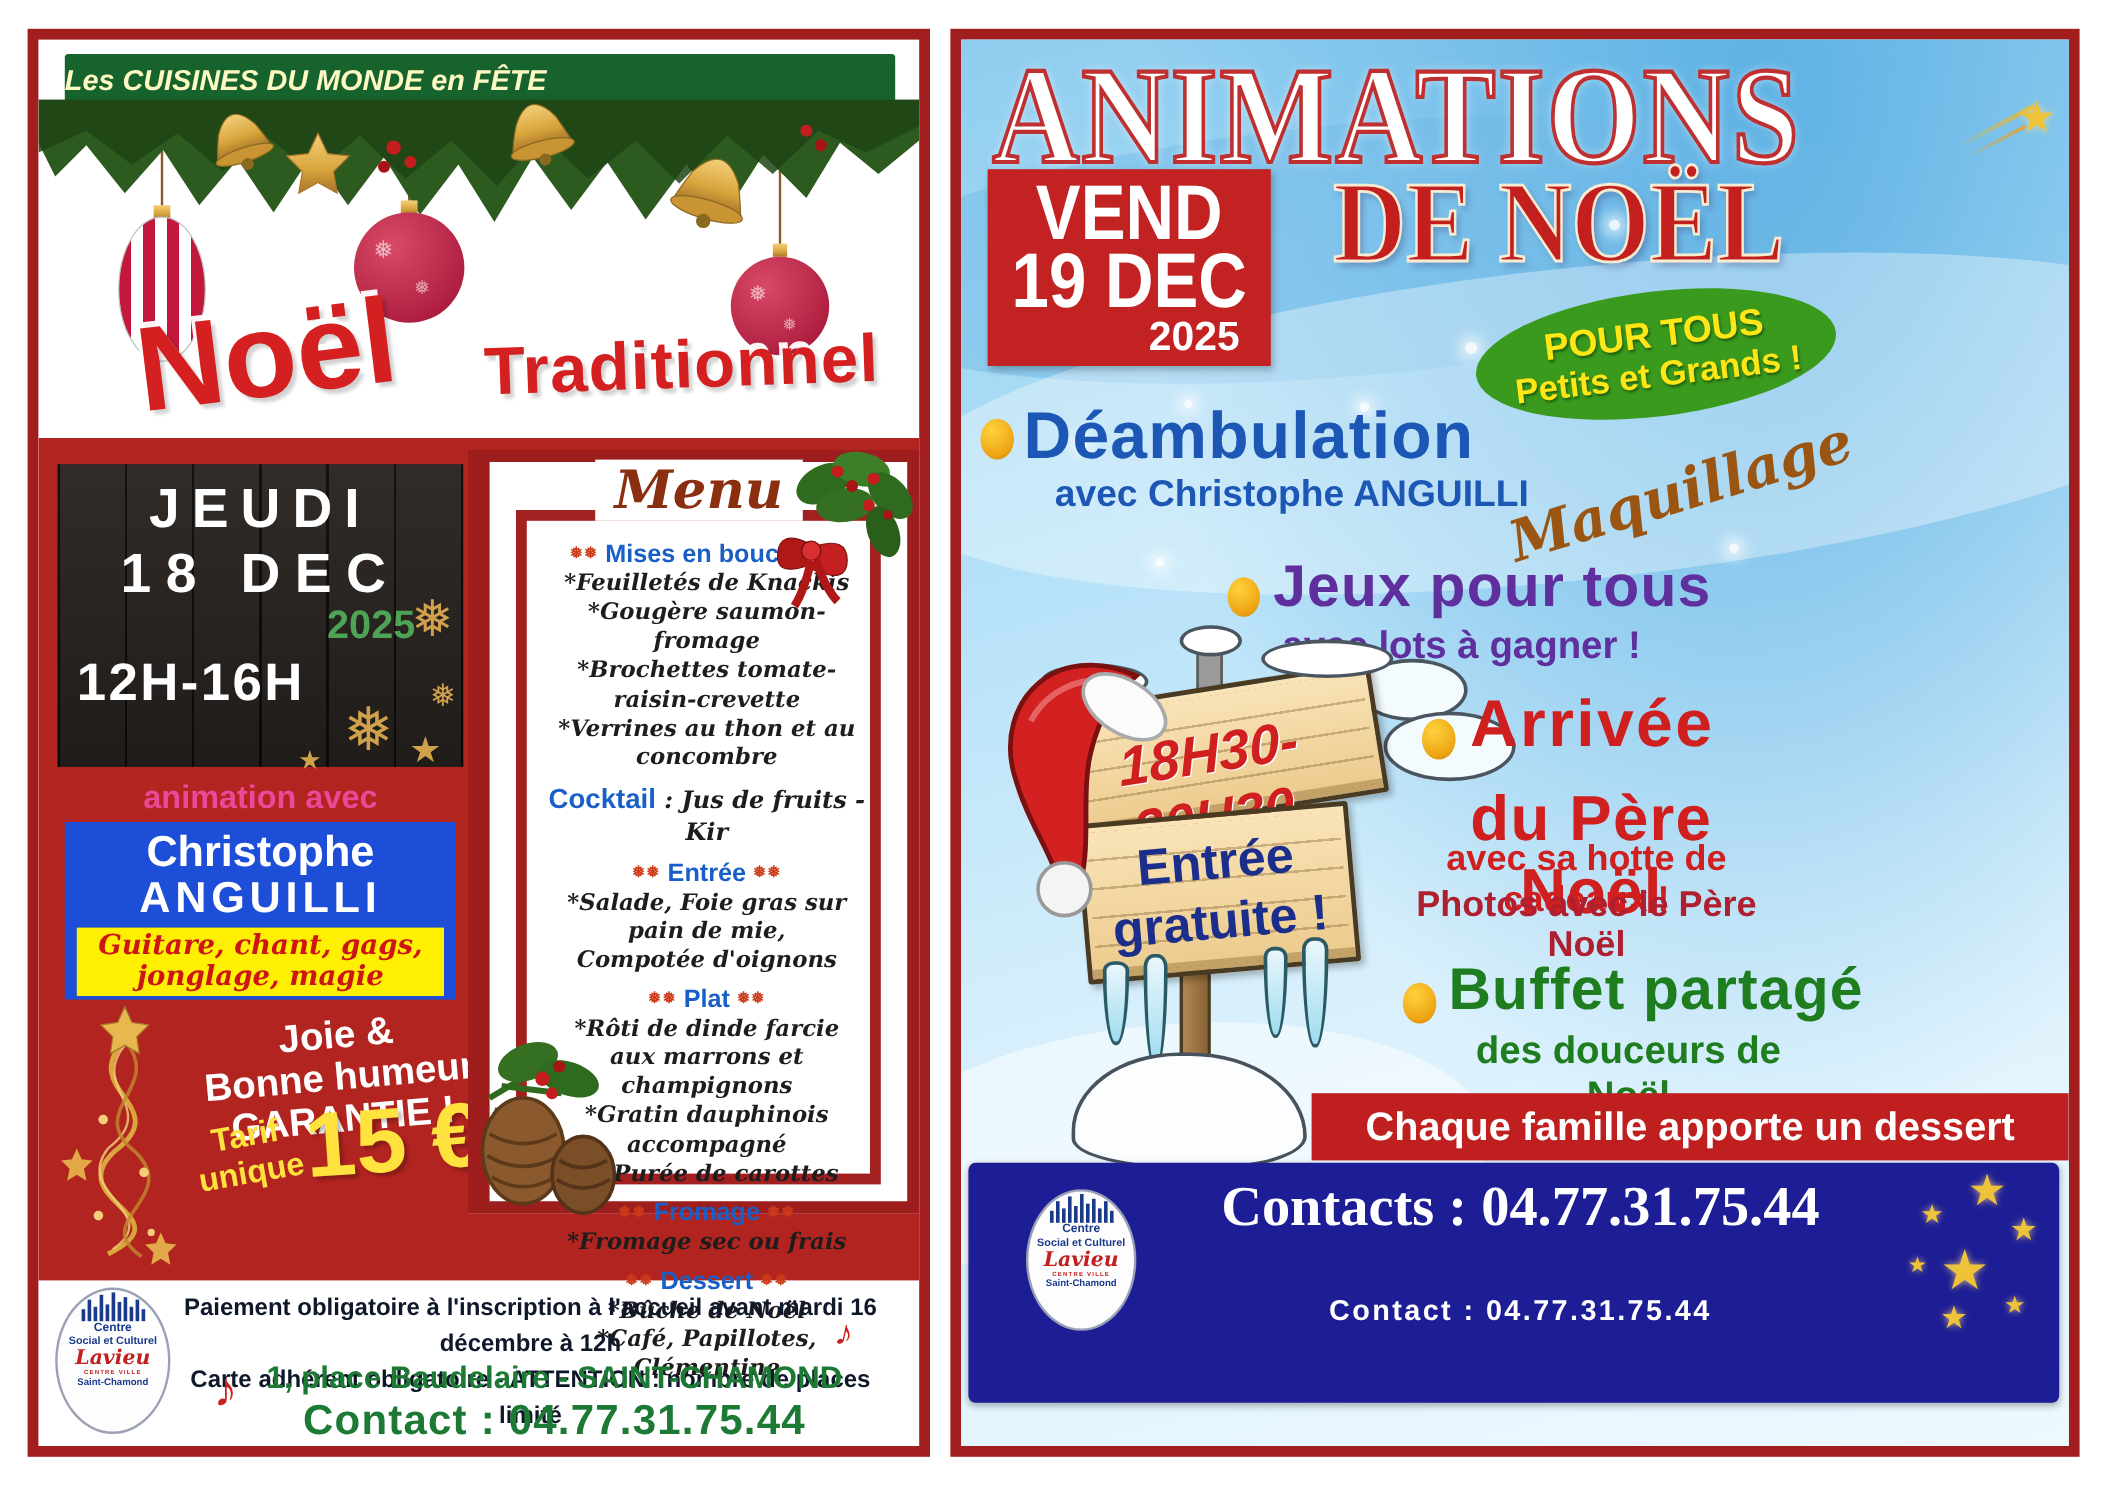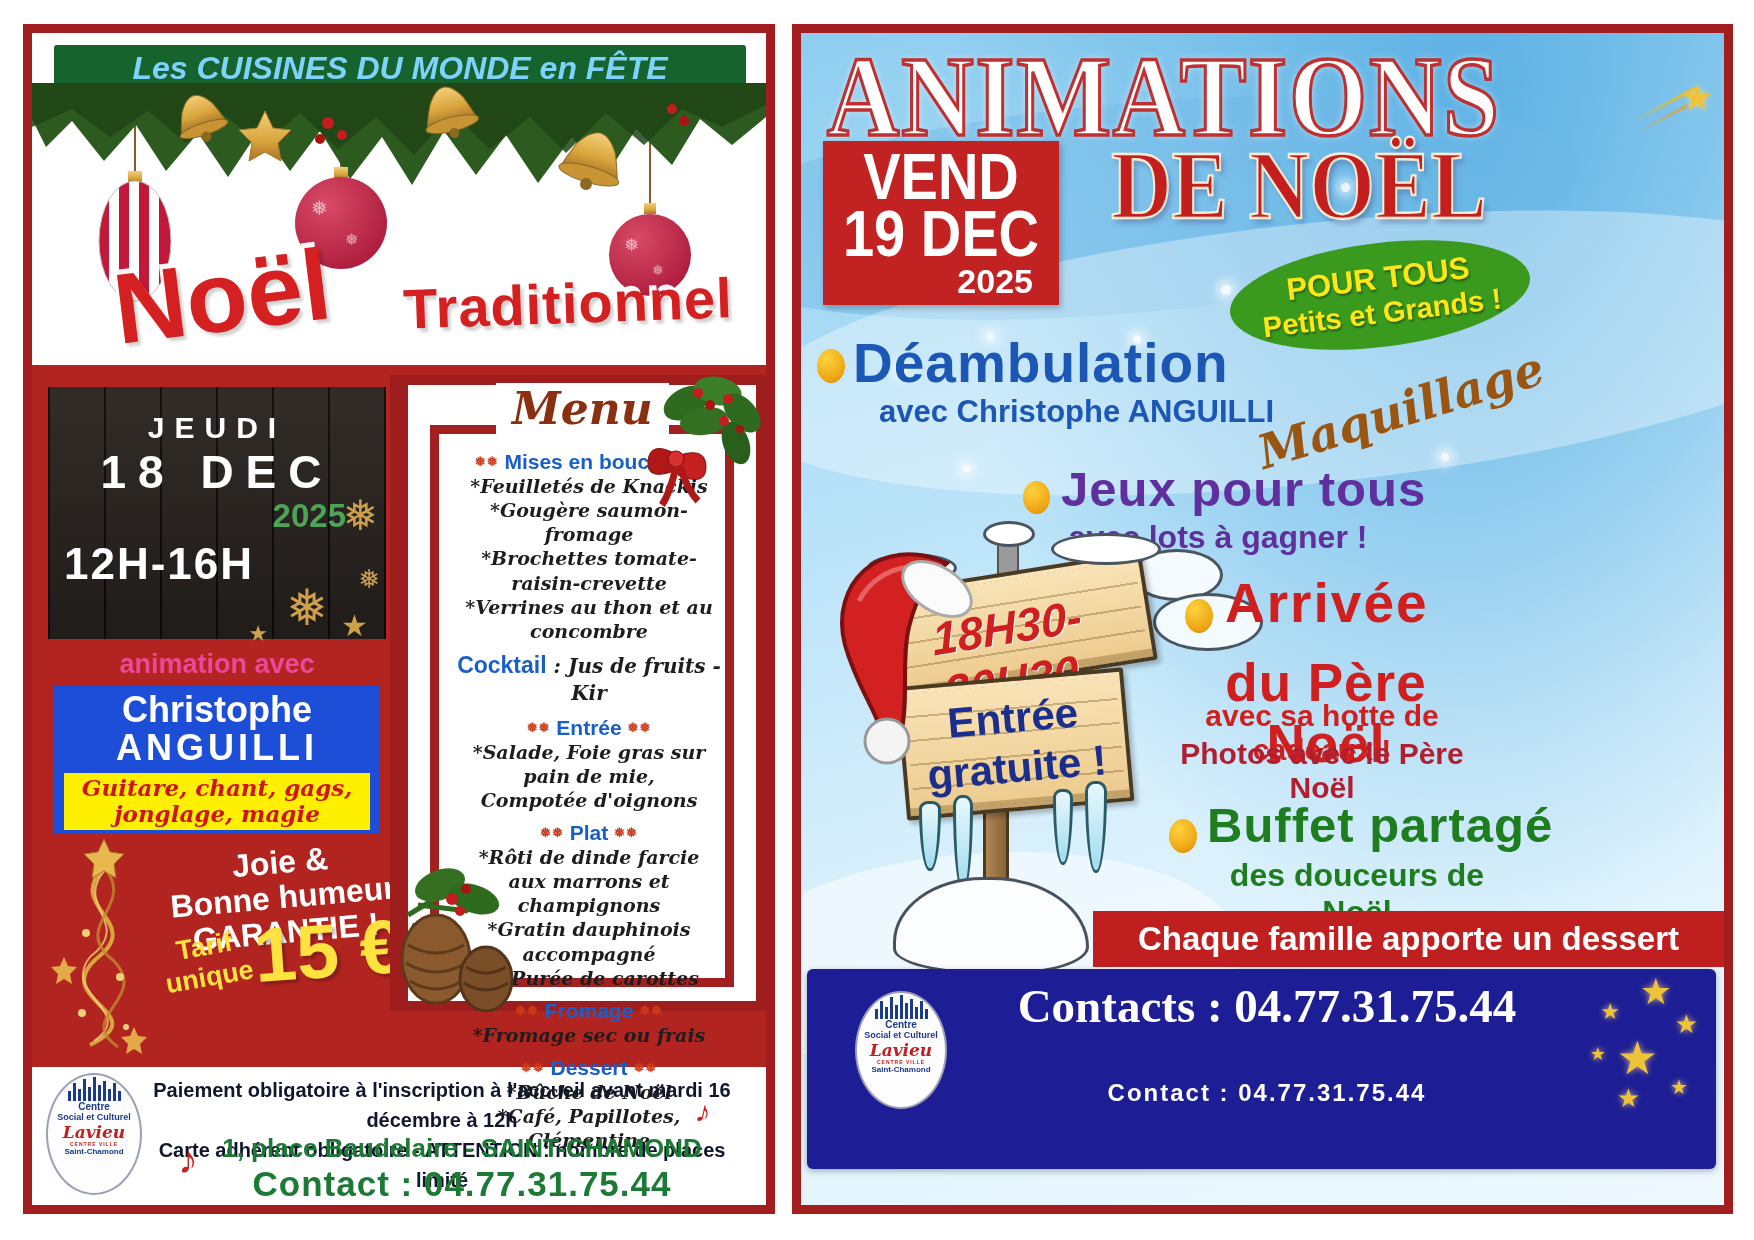--- a/index.html
+++ b/index.html
@@ -7,22 +7,22 @@
        font-family:"Liberation Sans",sans-serif;overflow:hidden}
   .abs{position:absolute}
   .poster{position:absolute;top:24px;height:1190px;border:9px solid #a21d1d;background:#fff}
   #poster-left{left:23px;width:752px}
   #poster-right{left:792px;width:941px}
   .pc{position:relative;width:100%;height:100%;overflow:hidden}
   .ctr{text-align:center}
   .b{font-weight:bold}
 
   
-  .green-banner{background:#17632e;color:#7dd3fc;font-style:italic;font-weight:bold;
-    font-size:32px;line-height:46px;text-align:center;border-radius:3px}
+  .green-banner{background:#17632e;color:#fef9c3;font-style:italic;font-weight:bold;
+    font-size:24px;line-height:46px;text-align:left;border-radius:3px}
   .snow-red{color:#d42020;font-weight:bold;
     text-shadow:-3px -5px 0 rgba(255,255,255,.95), 3px 4px 3px rgba(0,0,0,.18)}
   .red-block{background:#b22420}
   .wood{background-color:#221e1b;
     background-image:repeating-linear-gradient(90deg,rgba(0,0,0,.55) 0 2px,rgba(255,255,255,.03) 2px 56px),
                      linear-gradient(#2b2521,#191512);color:#fff}
   .gold{color:#cfa14c}
   .greenbox{background:#1d4ed8;color:#fff;text-align:center}
   .yellowstrip{background:#ffef00;color:#cc1616;font-family:"DejaVu Serif",serif;
     font-style:italic;font-weight:bold;text-align:center}
@@ -174,21 +174,21 @@
       <text x="2" y="20" font-size="14" fill="#fff" opacity=".55">❅</text>
         </g>
   </svg>
 
   <div class="abs snow-red" style="left:25px;top:206px;width:330px;font-size:100px;transform:rotate(-7deg);text-align:center">Noël</div>
   <div class="abs snow-red" style="left:338px;top:238px;width:396px;font-size:56px;transform:rotate(-2deg);text-align:center;letter-spacing:1px">Traditionnel</div>
 
   <div class="abs red-block" style="left:0;top:332px;width:734px;height:702px"></div>
 
   <div class="abs wood" style="left:16px;top:354px;width:338px;height:252px">
-    <div class="ctr b" style="margin-top:24px;font-size:30px;letter-spacing:10px">JEUDI</div>
+    <div class="ctr b" style="margin-top:9px;font-size:46px;letter-spacing:10px">JEUDI</div>
     <div class="ctr b" style="font-size:46px;letter-spacing:12px">18 DEC</div>
     <div class="b" style="font-size:33px;color:#4da457;text-align:right;padding-right:40px;margin-top:-2px">2025</div>
     <div class="b" style="font-size:44px;padding-left:16px;letter-spacing:2px;margin-top:4px">12H-16H</div>
     <span class="abs gold" style="right:8px;top:104px;font-size:42px">❅</span>
     <span class="abs gold" style="right:58px;bottom:2px;font-size:50px">❅</span>
     <span class="abs gold" style="right:6px;bottom:44px;font-size:26px">❅</span>
     <span class="abs gold" style="right:18px;bottom:-4px;font-size:30px">★</span>
     <span class="abs gold" style="right:118px;bottom:-8px;font-size:22px">★</span>
   </div>
 

